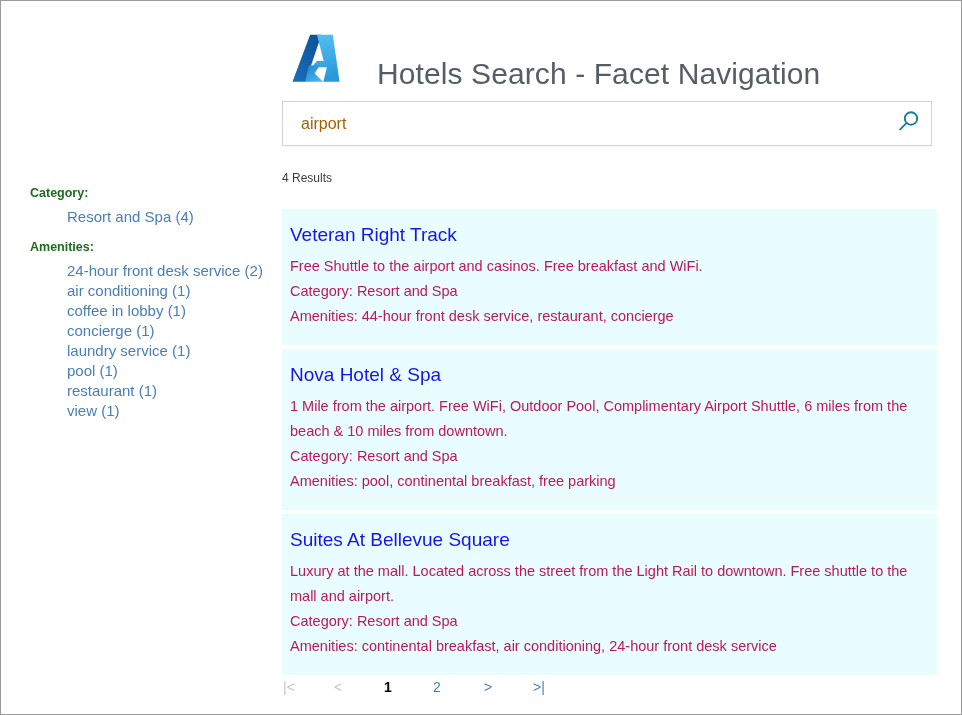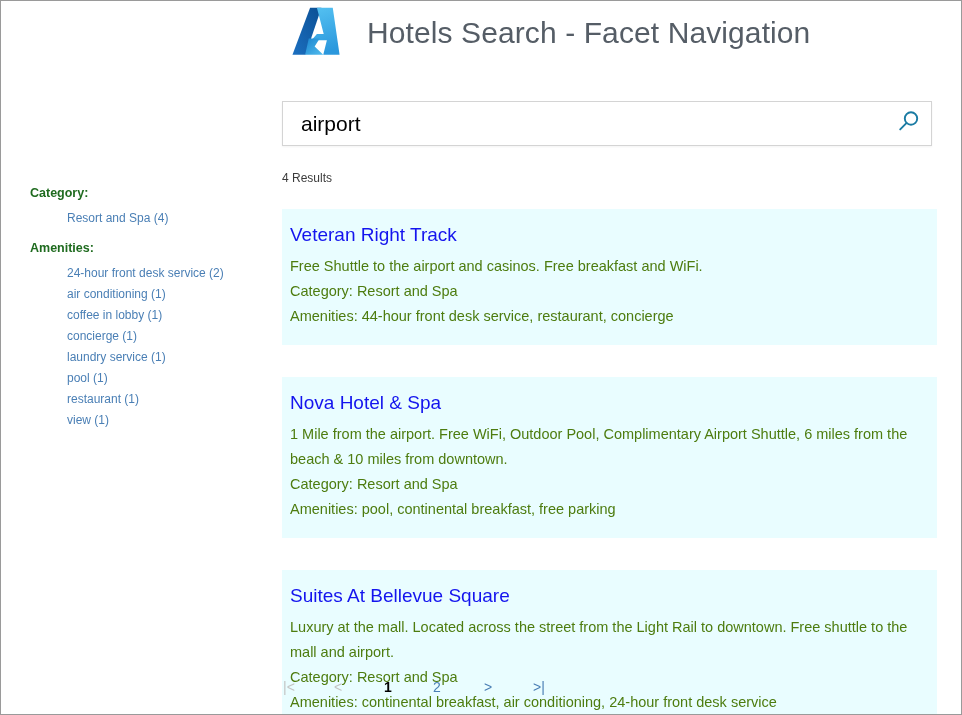--- a/index.html
+++ b/index.html
@@ -18,24 +18,24 @@
     height: 715px;
     box-sizing: border-box;
     border: 1px solid #9a9a9a;
     background: #ffffff;
     overflow: hidden;
   }
   
   .app-header {
     position: absolute;
     left: 286px;
-    top: 0;
-    display: flex;
-    align-items: center;
-    gap: 22px;
+    top: 24px;
+    display: flex;
+    align-items: flex-end;
+    gap: 32px;
     height: 64px;
   }
   .logo-mark {
     width: 58px;
     height: 58px;
     display: block;
   }
   .app-title {
     font-size: 30px;
     font-weight: 400;
@@ -57,22 +57,22 @@
     display: flex;
     align-items: center;
     box-shadow: 0 1px 2px rgba(0,0,0,0.05);
   }
   .search-input {
     flex: 1 1 auto;
     border: 0;
     outline: none;
     background: transparent;
     font-family: "Liberation Sans", sans-serif;
-    font-size: 21px;
-    color: #000000;
+    font-size: 16px;
+    color: #a16207;
     padding: 0 14px 0 18px;
     height: 100%;
   }
   .search-input::placeholder { color: #9b9b9b; }
   .search-btn {
     flex: 0 0 auto;
     width: 46px;
     height: 43px;
     border: 0;
     background: transparent;
@@ -97,21 +97,21 @@
     margin: 0 0 4px 0;
     line-height: 20px;
   }
   .facet-list {
     list-style: none;
     margin: 0 0 10px 0;
     padding: 0 0 0 37px;
   }
   .facet-item { line-height: 20px; }
   .facet-link {
-    font-size: 12px;
+    font-size: 15px;
     color: #4a7fb5;
     text-decoration: none;
     cursor: pointer;
     white-space: nowrap;
   }
   
   .results-area {
     position: absolute;
     left: 281px;
     top: 168px;
@@ -119,35 +119,35 @@
   }
   .results-count {
     font-size: 12px;
     color: #3b3b3b;
     line-height: 18px;
     margin-bottom: 22px;
   }
   .result-card {
     background: #e9fdff;
     padding: 14px 1px 16px 8px;
-    margin-bottom: 32px;
+    margin-bottom: 4px;
   }
   .result-title {
     display: block;
     font-size: 19px;
     color: #1414ee;
     text-decoration: none;
     line-height: 24px;
     margin-bottom: 7px;
     cursor: pointer;
     font-weight: 400;
   }
   .result-line {
     font-size: 14.5px;
-    color: #4d7c0f;
+    color: #be185d;
     line-height: 25px;
   }
   
   .pager {
     position: absolute;
     left: 281px;
     top: 676px;
     display: flex;
     align-items: center;
   }

